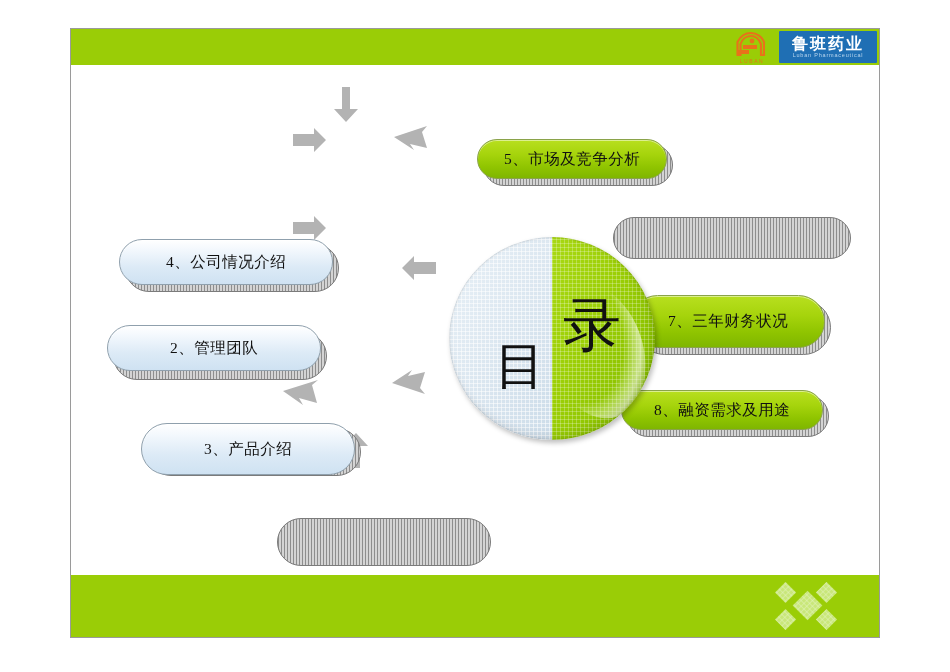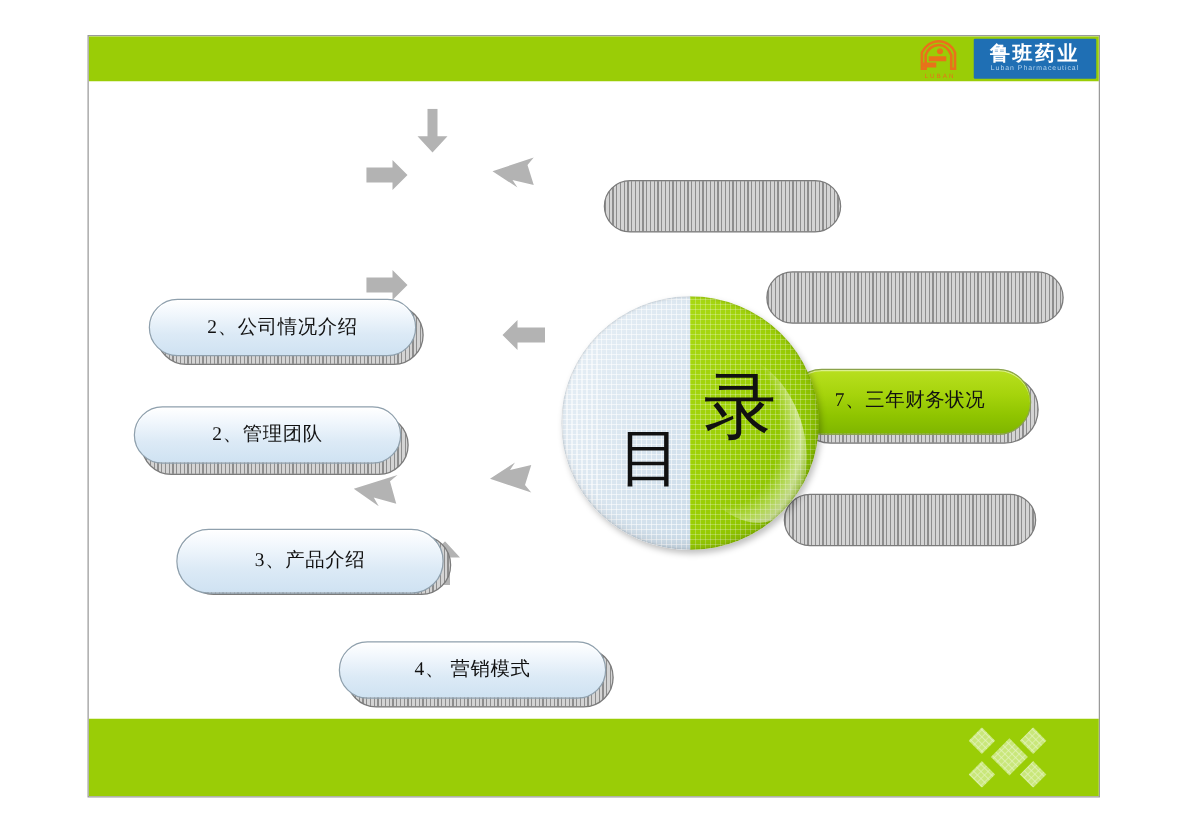--- a/index.html
+++ b/index.html
@@ -307,48 +307,51 @@
         <div class="half-right"></div>
         <div class="gloss"></div>
         <div class="rim"></div>
       </div>
       <div class="sphere-char" id="sphere-char-mu">目</div>
       <div class="sphere-char" id="sphere-char-lu">录</div>
     </div>
 
     <div class="pill-shadow" style="left:54px; top:179px; width:214px; height:48px;"></div>
     <div class="pill blue" style="left:48px; top:174px; width:214px; height:46px;">
-      <span class="pill-label">2、公司情况介绍</span>
+      <span class="pill-label">4、公司情况介绍</span>
     </div>
 
     <div class="pill-shadow" style="left:42px; top:267px; width:214px; height:48px;"></div>
     <div class="pill blue" style="left:36px; top:260px; width:214px; height:46px;">
       <span class="pill-label">2、管理团队</span>
     </div>
 
     <div class="pill-shadow" style="left:76px; top:363px; width:214px; height:48px;"></div>
     <div class="pill blue" style="left:70px; top:358px; width:214px; height:52px;">
       <span class="pill-label">3、产品介绍</span>
     </div>
 
     <div class="pill-shadow" style="left:206px; top:453px; width:214px; height:48px;"></div>
-    <div class="pill blue" style="left:200px; top:448px; width:214px; height:46px;">
-      <span class="pill-label">4、 营销模式</span>
-    </div>
 
     <div class="pill-shadow" style="left:412px; top:79px; width:190px; height:42px;"></div>
+    <div class="pill green" style="left:406px; top:74px; width:190px; height:40px;">
+      <span class="pill-label">5、市场及竞争分析</span>
+    </div>
 
     <div class="pill-shadow" style="left:542px; top:152px; width:238px; height:42px;"></div>
 
     <div class="pill-shadow" style="left:566px; top:235px; width:194px; height:55px;"></div>
     <div class="pill green" style="left:560px; top:230px; width:194px; height:53px; flex-direction:column; justify-content:center;">
       <span class="pill-label">7、三年财务状况</span>
     </div>
 
     <div class="pill-shadow" style="left:556px; top:330px; width:202px; height:42px;"></div>
+    <div class="pill green" style="left:550px; top:325px; width:202px; height:40px;">
+      <span class="pill-label">8、融资需求及用途</span>
+    </div>
 
   </div>
 
   <div id="footer-band">
     <div id="footer-diamonds">
       <svg width="70" height="48" viewBox="0 0 70 48" aria-hidden="true">
         <defs>
           <pattern id="gridfill" width="4" height="4" patternUnits="userSpaceOnUse">
             <rect width="4" height="4" fill="#C9E77A"></rect>
             <path d="M0 0 H4 M0 0 V4" stroke="#E4F3BD" stroke-width="1"></path>

